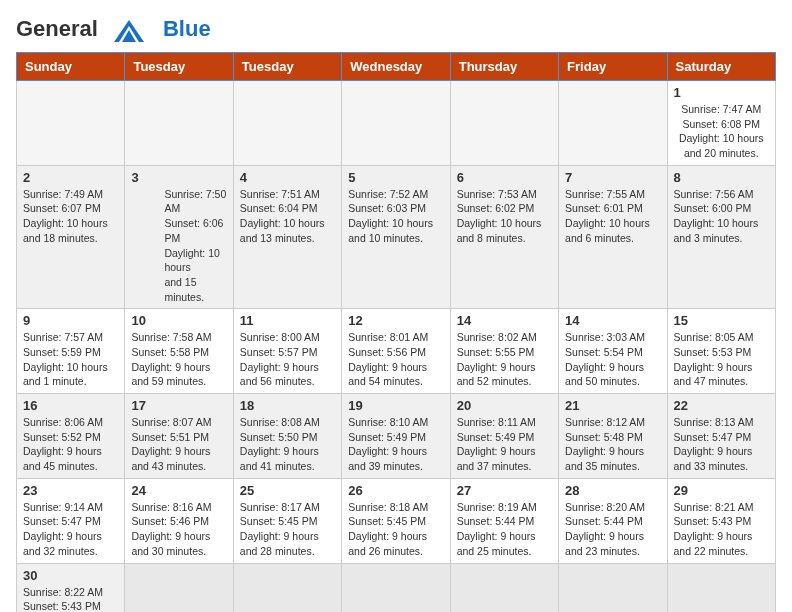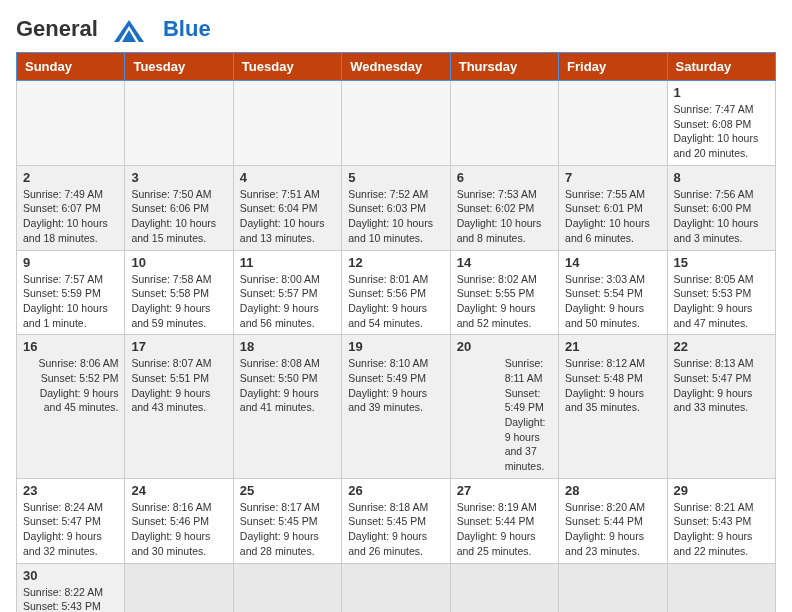--- a/index.html
+++ b/index.html
@@ -134,37 +134,37 @@
   <tbody id="calendar-body">
       <tr>
         <td class="empty"></td>
         <td class="empty"></td>
         <td class="empty"></td>
         <td class="empty"></td>
         <td class="empty"></td>
         <td class="empty"></td>
         <td>
           <span class="day-number">1</span>
-          <div class="day-info" style="white-space: pre-line;">Sunrise: 7:47 AM
+          <div class="day-info" style="white-space: pre-line; text-align: center;">Sunrise: 7:47 AM
 Sunset: 6:08 PM
 Daylight: 10 hours
 and 20 minutes.</div>
         </td>
       </tr>
       <tr class="row-shaded">
         <td>
           <span class="day-number">2</span>
           <div class="day-info" style="white-space: pre-line;">Sunrise: 7:49 AM
 Sunset: 6:07 PM
 Daylight: 10 hours
 and 18 minutes.</div>
         </td>
         <td>
           <span class="day-number">3</span>
-          <div class="day-info" style="white-space: pre-line;">Sunrise: 7:50 AM
+          <div class="day-info" style="white-space: pre-line; margin-left: 33px;">Sunrise: 7:50 AM
 Sunset: 6:06 PM
 Daylight: 10 hours
 and 15 minutes.</div>
         </td>
         <td>
           <span class="day-number">4</span>
           <div class="day-info" style="white-space: pre-line;">Sunrise: 7:51 AM
 Sunset: 6:04 PM
 Daylight: 10 hours
 and 13 minutes.</div>
@@ -245,21 +245,21 @@
           <span class="day-number">15</span>
           <div class="day-info" style="white-space: pre-line;">Sunrise: 8:05 AM
 Sunset: 5:53 PM
 Daylight: 9 hours
 and 47 minutes.</div>
         </td>
       </tr>
       <tr class="row-shaded">
         <td>
           <span class="day-number">16</span>
-          <div class="day-info" style="white-space: pre-line; text-align: right;">Sunrise: 8:06 AM
+          <div class="day-info" style="white-space: pre-line;">Sunrise: 8:06 AM
 Sunset: 5:52 PM
 Daylight: 9 hours
 and 45 minutes.</div>
         </td>
         <td>
           <span class="day-number">17</span>
           <div class="day-info" style="white-space: pre-line;">Sunrise: 8:07 AM
 Sunset: 5:51 PM
 Daylight: 9 hours
 and 43 minutes.</div>
@@ -273,21 +273,21 @@
         </td>
         <td>
           <span class="day-number">19</span>
           <div class="day-info" style="white-space: pre-line;">Sunrise: 8:10 AM
 Sunset: 5:49 PM
 Daylight: 9 hours
 and 39 minutes.</div>
         </td>
         <td>
           <span class="day-number">20</span>
-          <div class="day-info" style="white-space: pre-line; margin-left: 48px;">Sunrise: 8:11 AM
+          <div class="day-info" style="white-space: pre-line;">Sunrise: 8:11 AM
 Sunset: 5:49 PM
 Daylight: 9 hours
 and 37 minutes.</div>
         </td>
         <td>
           <span class="day-number">21</span>
           <div class="day-info" style="white-space: pre-line;">Sunrise: 8:12 AM
 Sunset: 5:48 PM
 Daylight: 9 hours
 and 35 minutes.</div>
@@ -296,21 +296,21 @@
           <span class="day-number">22</span>
           <div class="day-info" style="white-space: pre-line;">Sunrise: 8:13 AM
 Sunset: 5:47 PM
 Daylight: 9 hours
 and 33 minutes.</div>
         </td>
       </tr>
       <tr>
         <td>
           <span class="day-number">23</span>
-          <div class="day-info" style="white-space: pre-line;">Sunrise: 8:24 AM
+          <div class="day-info" style="white-space: pre-line;">Sunrise: 9:14 AM
 Sunset: 5:47 PM
 Daylight: 9 hours
 and 32 minutes.</div>
         </td>
         <td>
           <span class="day-number">24</span>
           <div class="day-info" style="white-space: pre-line;">Sunrise: 8:16 AM
 Sunset: 5:46 PM
 Daylight: 9 hours
 and 30 minutes.</div>

